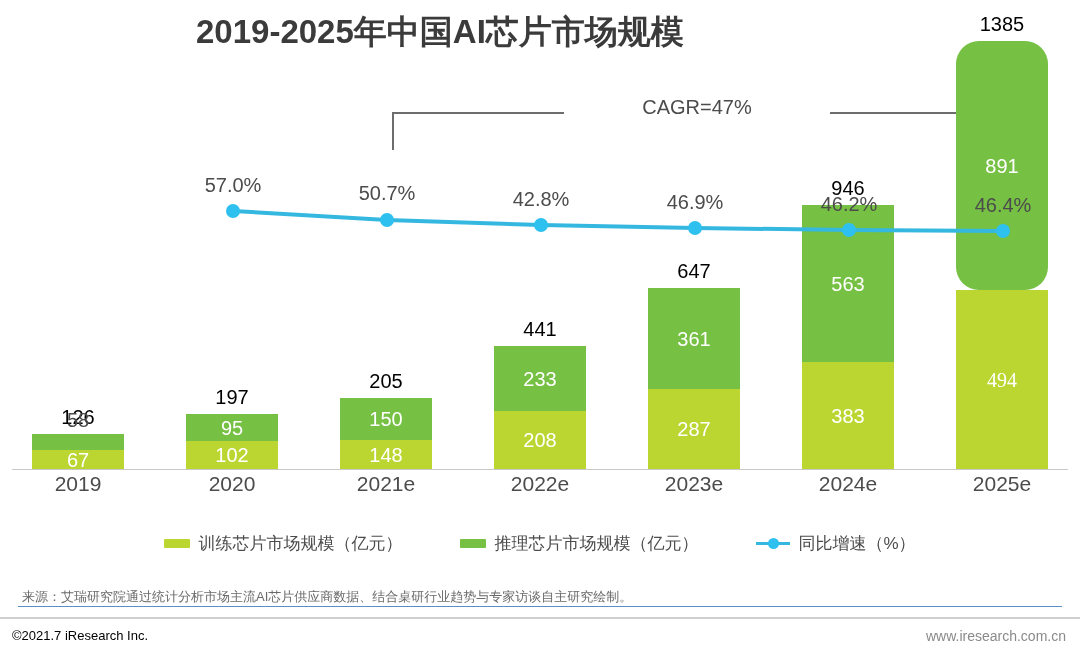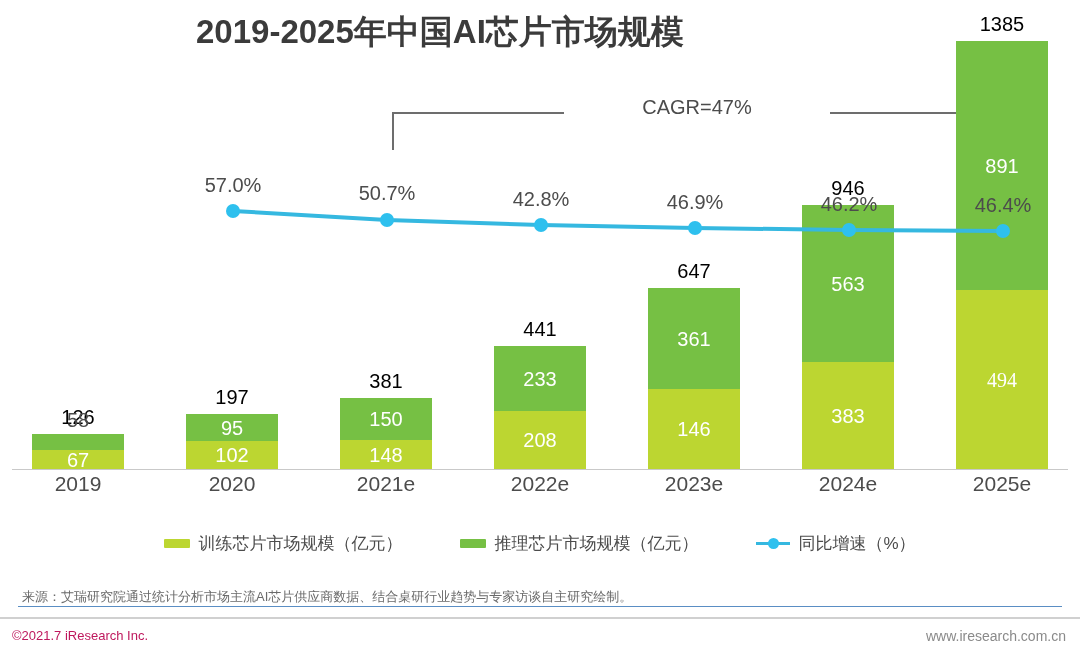--- a/index.html
+++ b/index.html
@@ -229,21 +229,21 @@
     top: 617px;
     width: 1080px;
     height: 2px;
     background: #d0d0d0;
   }
   #footer-left {
     position: absolute;
     left: 12px;
     top: 628px;
     font-size: 13px;
-    color: #be185d;
+    color: #000000;
     white-space: nowrap;
     text-align: center;
   }
   #footer-right {
     position: absolute;
     right: 14px;
     top: 628px;
     font-size: 14px;
     color: #8a8a8a;
     white-space: nowrap;
@@ -282,21 +282,21 @@
       <div class="total-val" style="top:-28px;">197</div>
       <div class="seg seg-top" style="height:27px;">
         <span class="seg-val">95</span>
       </div>
       <div class="seg seg-bottom" style="height:28px;">
         <span class="seg-val">102</span>
       </div>
     </div>
 
     <div class="bar-group" style="left:340px;">
-      <div class="total-val" style="top:-28px;">381</div>
+      <div class="total-val" style="top:-28px;">205</div>
       <div class="seg seg-top" style="height:42px;">
         <span class="seg-val">150</span>
       </div>
       <div class="seg seg-bottom" style="height:29px;">
         <span class="seg-val">148</span>
       </div>
     </div>
 
     <div class="bar-group" style="left:494px;">
       <div class="total-val" style="top:-28px;">441</div>
@@ -307,37 +307,37 @@
         <span class="seg-val">208</span>
       </div>
     </div>
 
     <div class="bar-group" style="left:648px;">
       <div class="total-val" style="top:-28px;">647</div>
       <div class="seg seg-top" style="height:101px;">
         <span class="seg-val">361</span>
       </div>
       <div class="seg seg-bottom" style="height:80px;">
-        <span class="seg-val">146</span>
+        <span class="seg-val">287</span>
       </div>
     </div>
 
     <div class="bar-group" style="left:802px;">
       <div class="total-val" style="top:-28px;">946</div>
       <div class="seg seg-top" style="height:157px;">
         <span class="seg-val">563</span>
       </div>
       <div class="seg seg-bottom" style="height:107px;">
         <span class="seg-val">383</span>
       </div>
     </div>
 
     <div class="bar-group" style="left:956px;">
       <div class="total-val" style="top:-28px;">1385</div>
-      <div class="seg seg-top" style="height:249px;">
+      <div class="seg seg-top" style="height:249px;border-radius:23px;">
         <span class="seg-val">891</span>
       </div>
       <div class="seg seg-bottom" style="height:179px;font-family:Liberation Serif, serif;">
         <span class="seg-val">494</span>
       </div>
     </div>
   </div>
 
   <div id="line-layer">
     <svg width="1080" height="390" viewBox="0 0 1080 390">

